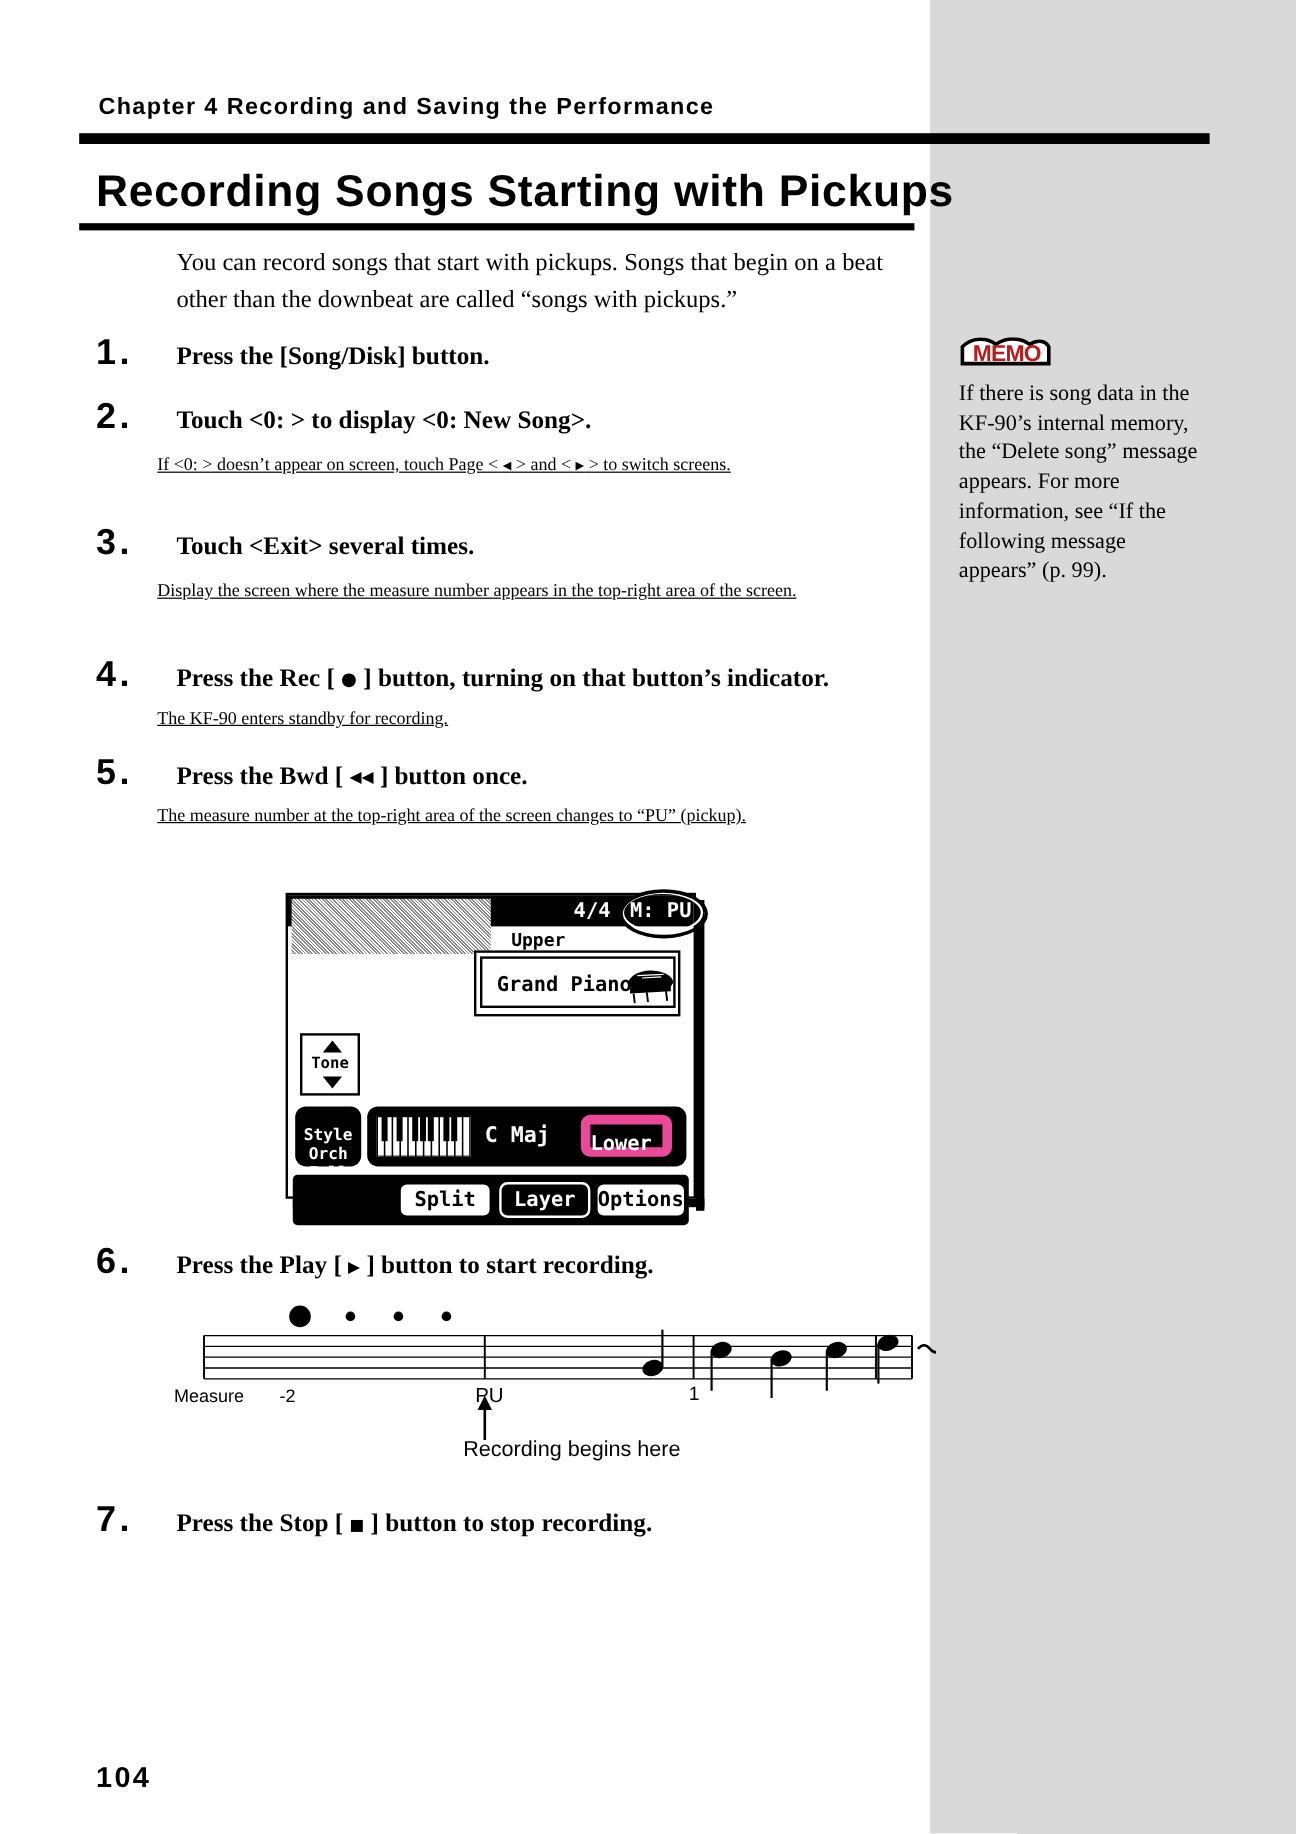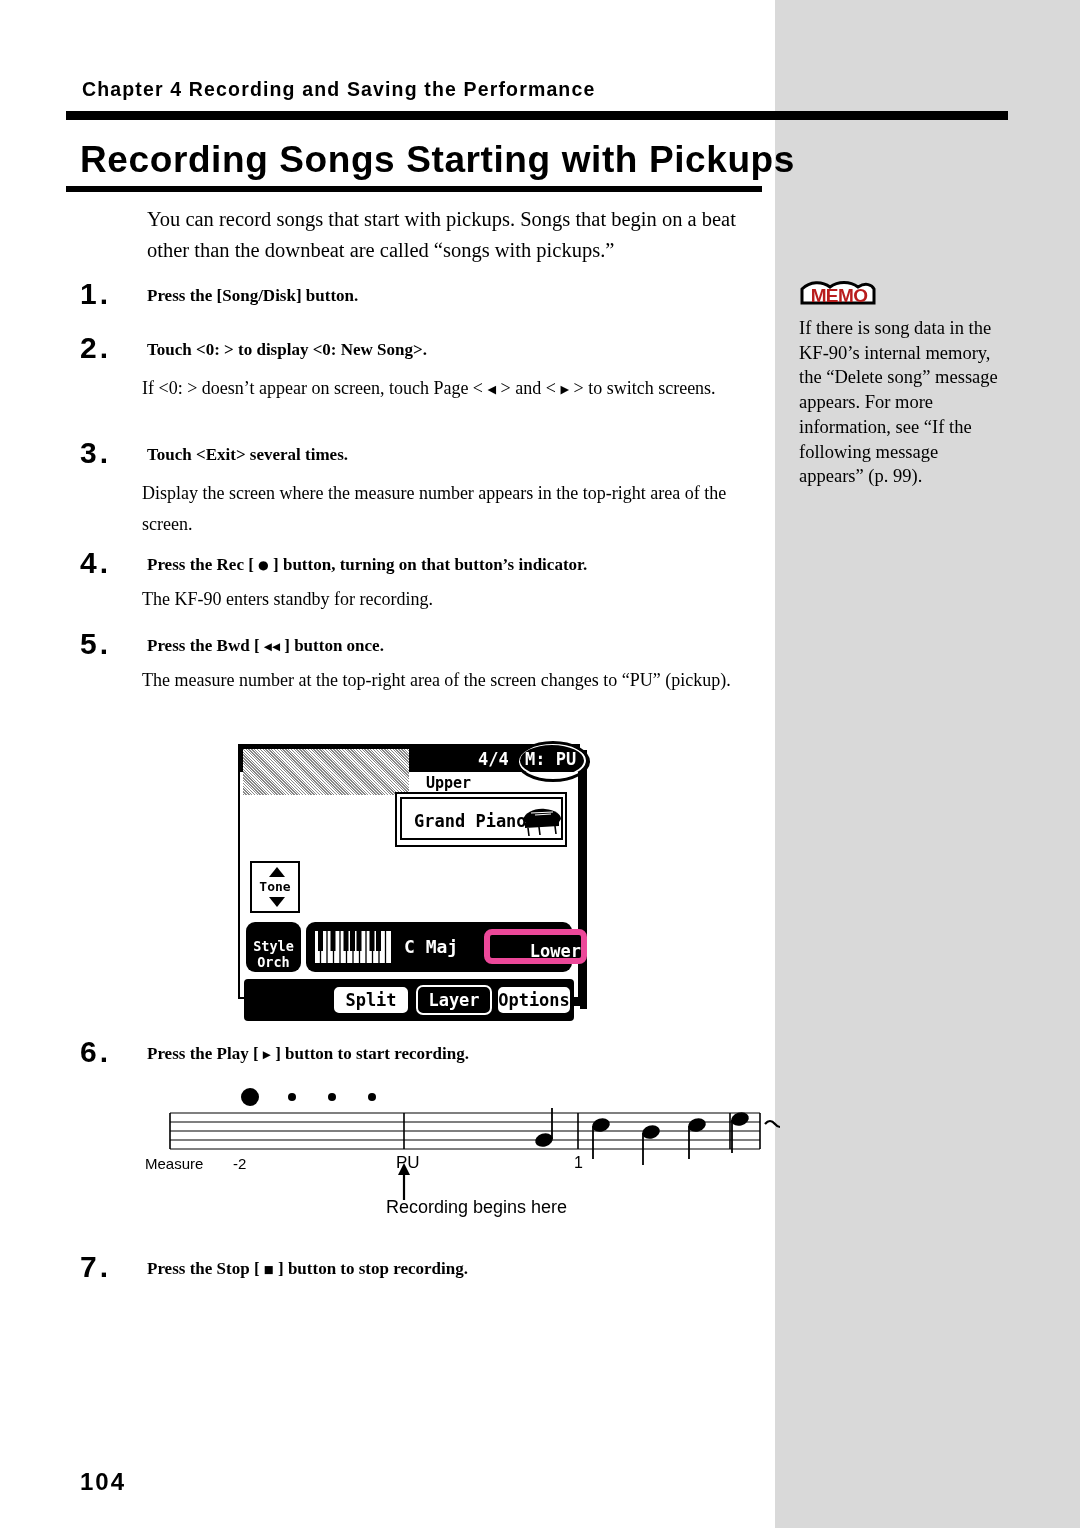--- a/index.html
+++ b/index.html
@@ -82,31 +82,32 @@
     left: 0; top: 0;
     font-family: "Liberation Sans", sans-serif;
     font-weight: bold;
     font-size: 30px;
     letter-spacing: 3px;
   }
   .step-head {
     position: absolute;
     left: 67px; top: 5px;
     width: 625px;
-    font-size: 17px;
+    font-size: 21px;
     font-weight: bold;
     line-height: 28px;
     white-space: nowrap;
   }
   .step-body {
     position: absolute;
-    left: 62px;
+    left: 51px;
     width: 610px;
-    font-size: 18px;
+    font-size: 15px;
     line-height: 31px;
+    text-decoration: underline;
   }
   .glyph {
     font-family: "DejaVu Sans", sans-serif;
     font-size: 0.72em;
     vertical-align: 0.08em;
   }
   .glyph-sm {
     font-family: "DejaVu Sans", sans-serif;
     font-size: 0.62em;
     vertical-align: 0.1em;
@@ -329,29 +330,29 @@
     position: absolute;
     left: 98px; top: 14px;
     color: #fff;
     font-family: "DejaVu Sans Mono", monospace;
     font-weight: bold;
     font-size: 18px;
   }
   .lower-btn {
     position: absolute;
     left: 178px; top: 7px;
-    width: 103px; height: 35px;
-    border: 6px solid #ec4899;
+    width: 76px; height: 35px;
+    border: 8px solid #ec4899;
     border-radius: 8px;
     background: #000;
     color: #fff;
     font-family: "DejaVu Sans Mono", monospace;
     font-weight: bold;
     font-size: 17px;
-    text-align: right;
+    text-align: left;
     line-height: 33px;
     box-sizing: border-box;
   }
 
   .bottom-bar {
     position: absolute;
     left: 4px; top: 233px;
     width: 330px; height: 42px;
     background: #000;
     border-radius: 4px;

